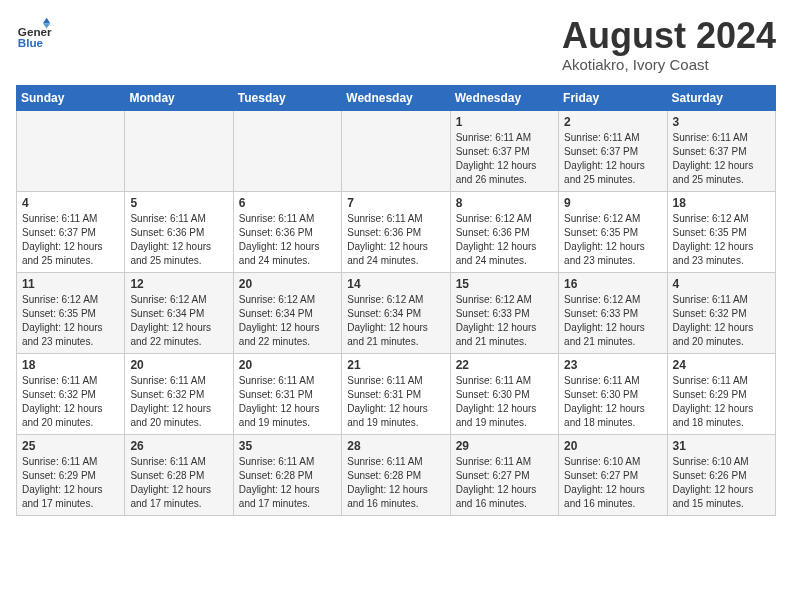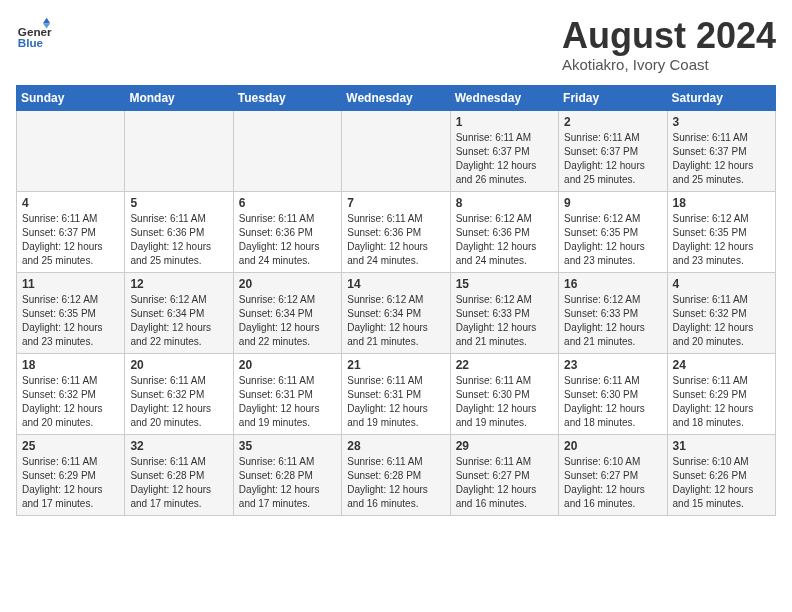--- a/index.html
+++ b/index.html
@@ -297,21 +297,21 @@
       </tr>
       <tr>
         <td>
           <span class="day-number">25</span>
           <div class="day-info" style="white-space: pre-line;">Sunrise: 6:11 AM
 Sunset: 6:29 PM
 Daylight: 12 hours
 and 17 minutes.</div>
         </td>
         <td>
-          <span class="day-number">32</span>
+          <span class="day-number">26</span>
           <div class="day-info" style="white-space: pre-line;">Sunrise: 6:11 AM
 Sunset: 6:28 PM
 Daylight: 12 hours
 and 17 minutes.</div>
         </td>
         <td>
           <span class="day-number">35</span>
           <div class="day-info" style="white-space: pre-line;">Sunrise: 6:11 AM
 Sunset: 6:28 PM
 Daylight: 12 hours

